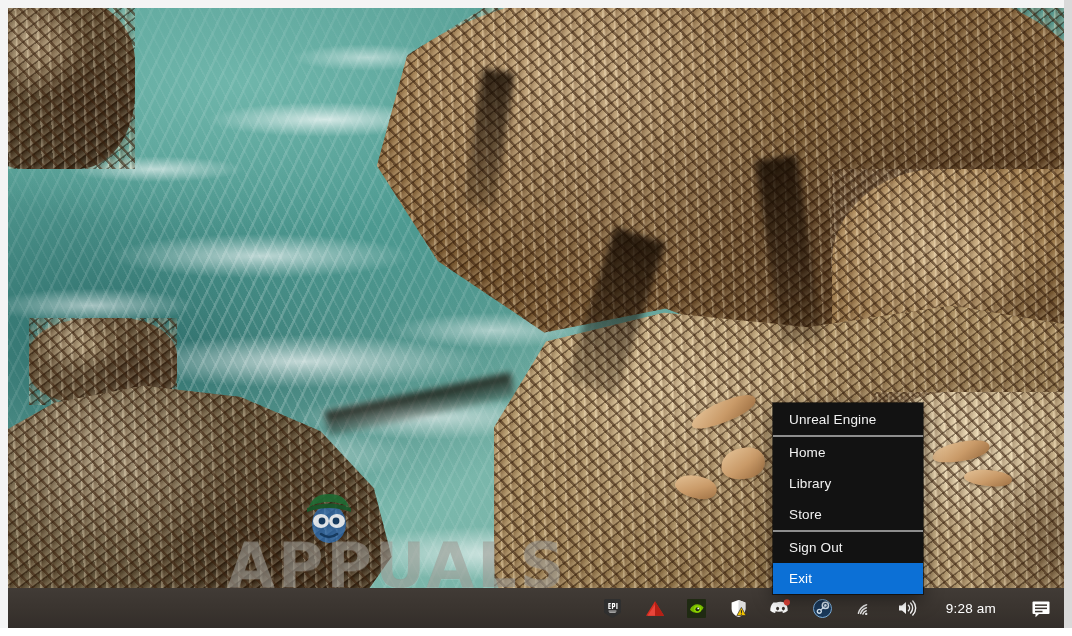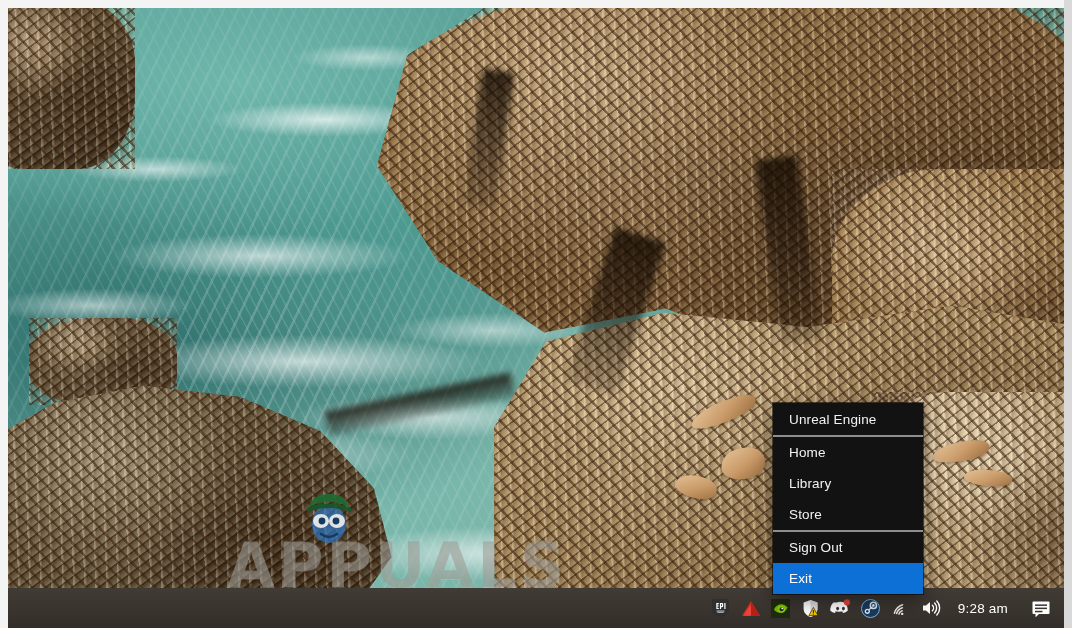--- a/index.html
+++ b/index.html
@@ -196,21 +196,21 @@
   
   #taskbar {
     position:absolute;
     left:0; right:0; bottom:0;
     height:40px;
     background:linear-gradient(180deg, #413b36 0%, #3a342f 55%, #322d29 100%);
     display:flex; align-items:center; justify-content:flex-end;
     padding-right:6px;
   }
   #tray {
-    display:flex; align-items:center; gap:4px; height:100%;
+    display:flex; align-items:center; gap:16px; height:100%;
   }
   .tray-ico {
     width:26px; height:40px;
     display:flex; align-items:center; justify-content:center;
     cursor:default;
   }
   .tray-ico svg, .tray-ico .glyph { display:block; }
   #clock {
     color:#ffffff;
     font-size:13.5px;

